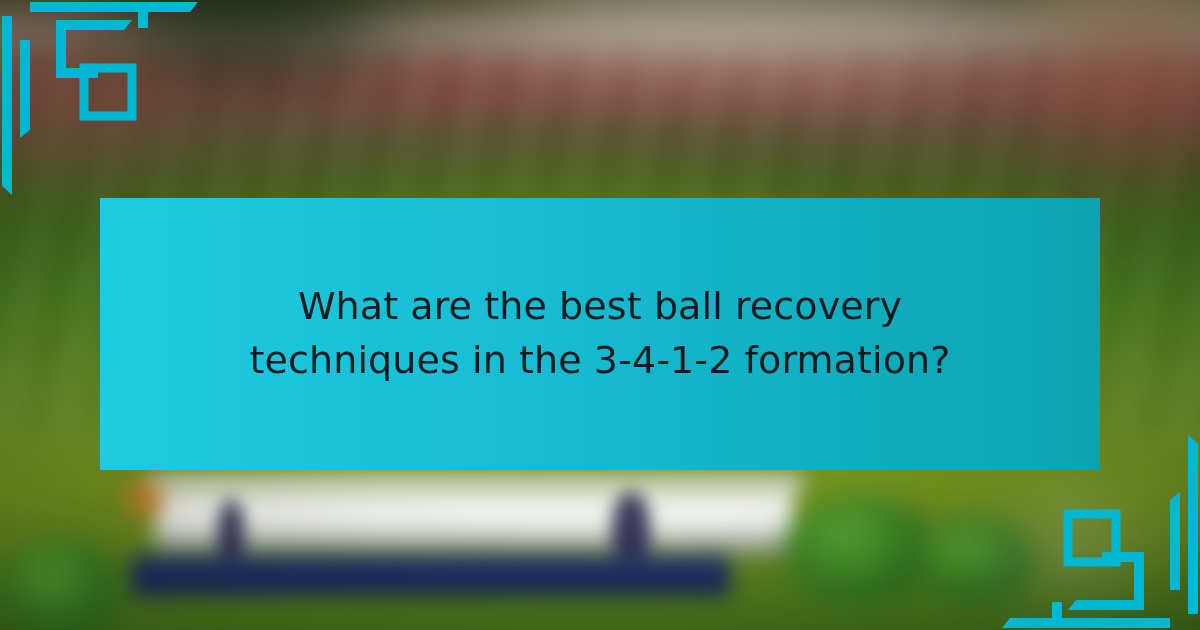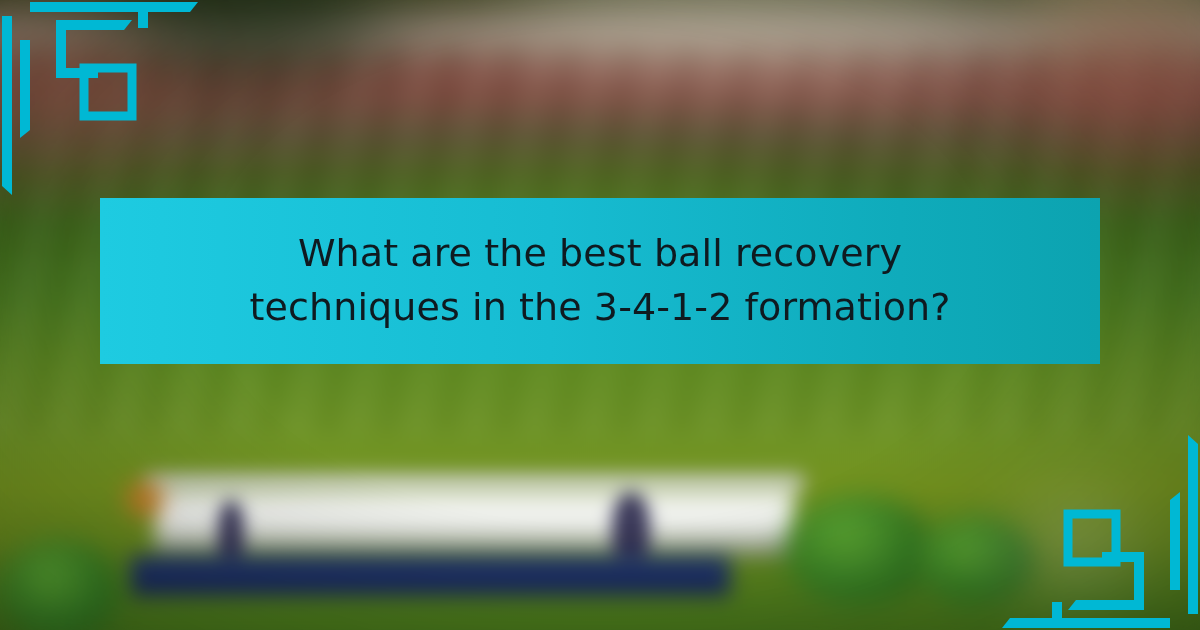--- a/index.html
+++ b/index.html
@@ -162,21 +162,21 @@
     inset: 0;
     backdrop-filter: blur(6px);
   }
 
   
   .banner {
     position: absolute;
     left: 100px;
     top: 198px;
     width: 1000px;
-    height: 166px;
+    height: 272px;
     background: linear-gradient(to right, #1ecbe1 0%, #17bcd2 45%, #0fabbb 80%, #0ca3b0 100%);
     display: flex;
     align-items: center;
     justify-content: center;
     box-sizing: border-box;
     padding: 0 60px;
   }
   .banner-title {
     margin: 0;
     font-size: 38px;

